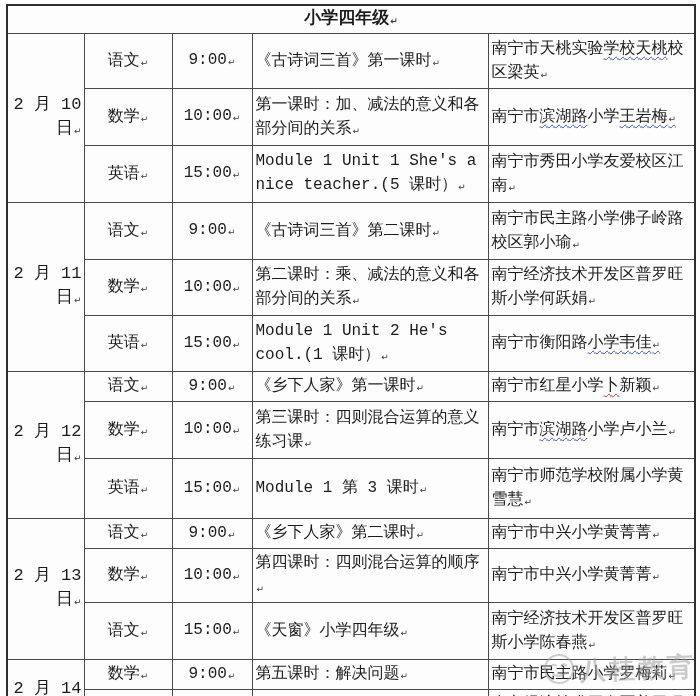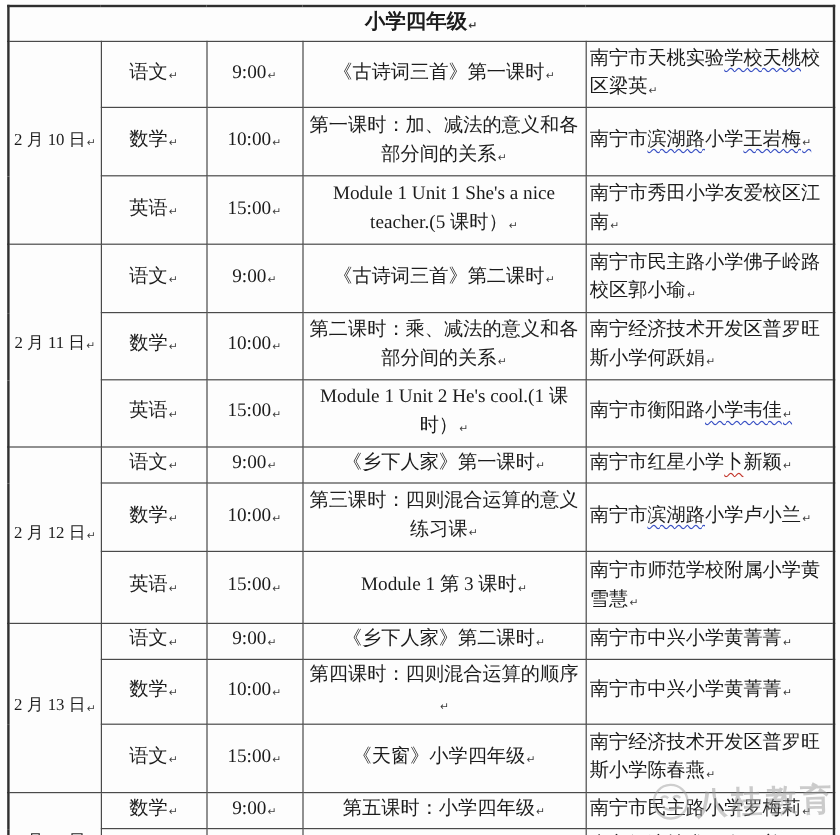--- a/index.html
+++ b/index.html
@@ -14,25 +14,25 @@
   }
   .sched td{
     border:1px solid #4a4a4a;
     font-size:16px;line-height:24px;
     padding:1px 3px;vertical-align:middle;
     overflow:hidden;
   }
   td.title-cell{
     text-align:center;font-weight:bold;font-size:17px;height:24px;padding:0;margin-left:16px;
   }
-  td.date-cell{text-align:center;font-size:14px;padding:0 2px;}
+  td.date-cell{text-align:right;font-size:17px;padding:0 2px;}
   td.subject-cell{text-align:center;margin-left:16px;}
   td.time-cell{text-align:center;}
-  .mono{font-family:Liberation Serif, serif;font-size:15px;}
-  td.lesson-cell{text-align:center;}
+  .mono{font-family:Liberation Mono, monospace;font-size:15px;}
+  td.lesson-cell{text-align:left;}
   td.school-cell{text-align:left;}
   .wavy-blue{
     text-decoration-line:underline;text-decoration-style:wavy;
     text-decoration-color:#3b52c4;text-decoration-thickness:1px;text-underline-offset:3px;text-align:center;
   }
   .wavy-red{
     text-decoration-line:underline;text-decoration-style:wavy;
     text-decoration-color:#c43b31;text-decoration-thickness:1px;text-underline-offset:3px;
   }
   
@@ -145,21 +145,21 @@
       <td class="subject-cell"><span class="pm">语文</span></td>
       <td class="time-cell mono"><span class="pm">15:00</span></td>
       <td class="lesson-cell"><span class="pm">《天窗》小学四年级</span></td>
       <td class="school-cell"><span class="pm">南宁经济技术开发区普罗旺斯小学陈春燕</span></td>
     </tr>
 
     <tr style="height:28px">
       <td class="date-cell mono" rowspan="2"><span class="pm">2 月 14 日</span></td>
       <td class="subject-cell"><span class="pm">数学</span></td>
       <td class="time-cell mono"><span class="pm">9:00</span></td>
-      <td class="lesson-cell"><span class="pm">第五课时：小学四年级</span></td>
+      <td class="lesson-cell"><span class="pm">第五课时：解决问题</span></td>
       <td class="school-cell"><span class="pm">南宁市民主路小学罗梅莉</span></td>
     </tr>
     <tr style="height:40px">
       <td class="subject-cell"></td>
       <td class="time-cell mono"></td>
       <td class="lesson-cell"></td>
       <td class="school-cell"><span class="pm">南宁经济技术开发区普罗旺斯小学陈春燕</span></td>
     </tr>
   </tbody>
     </table>

